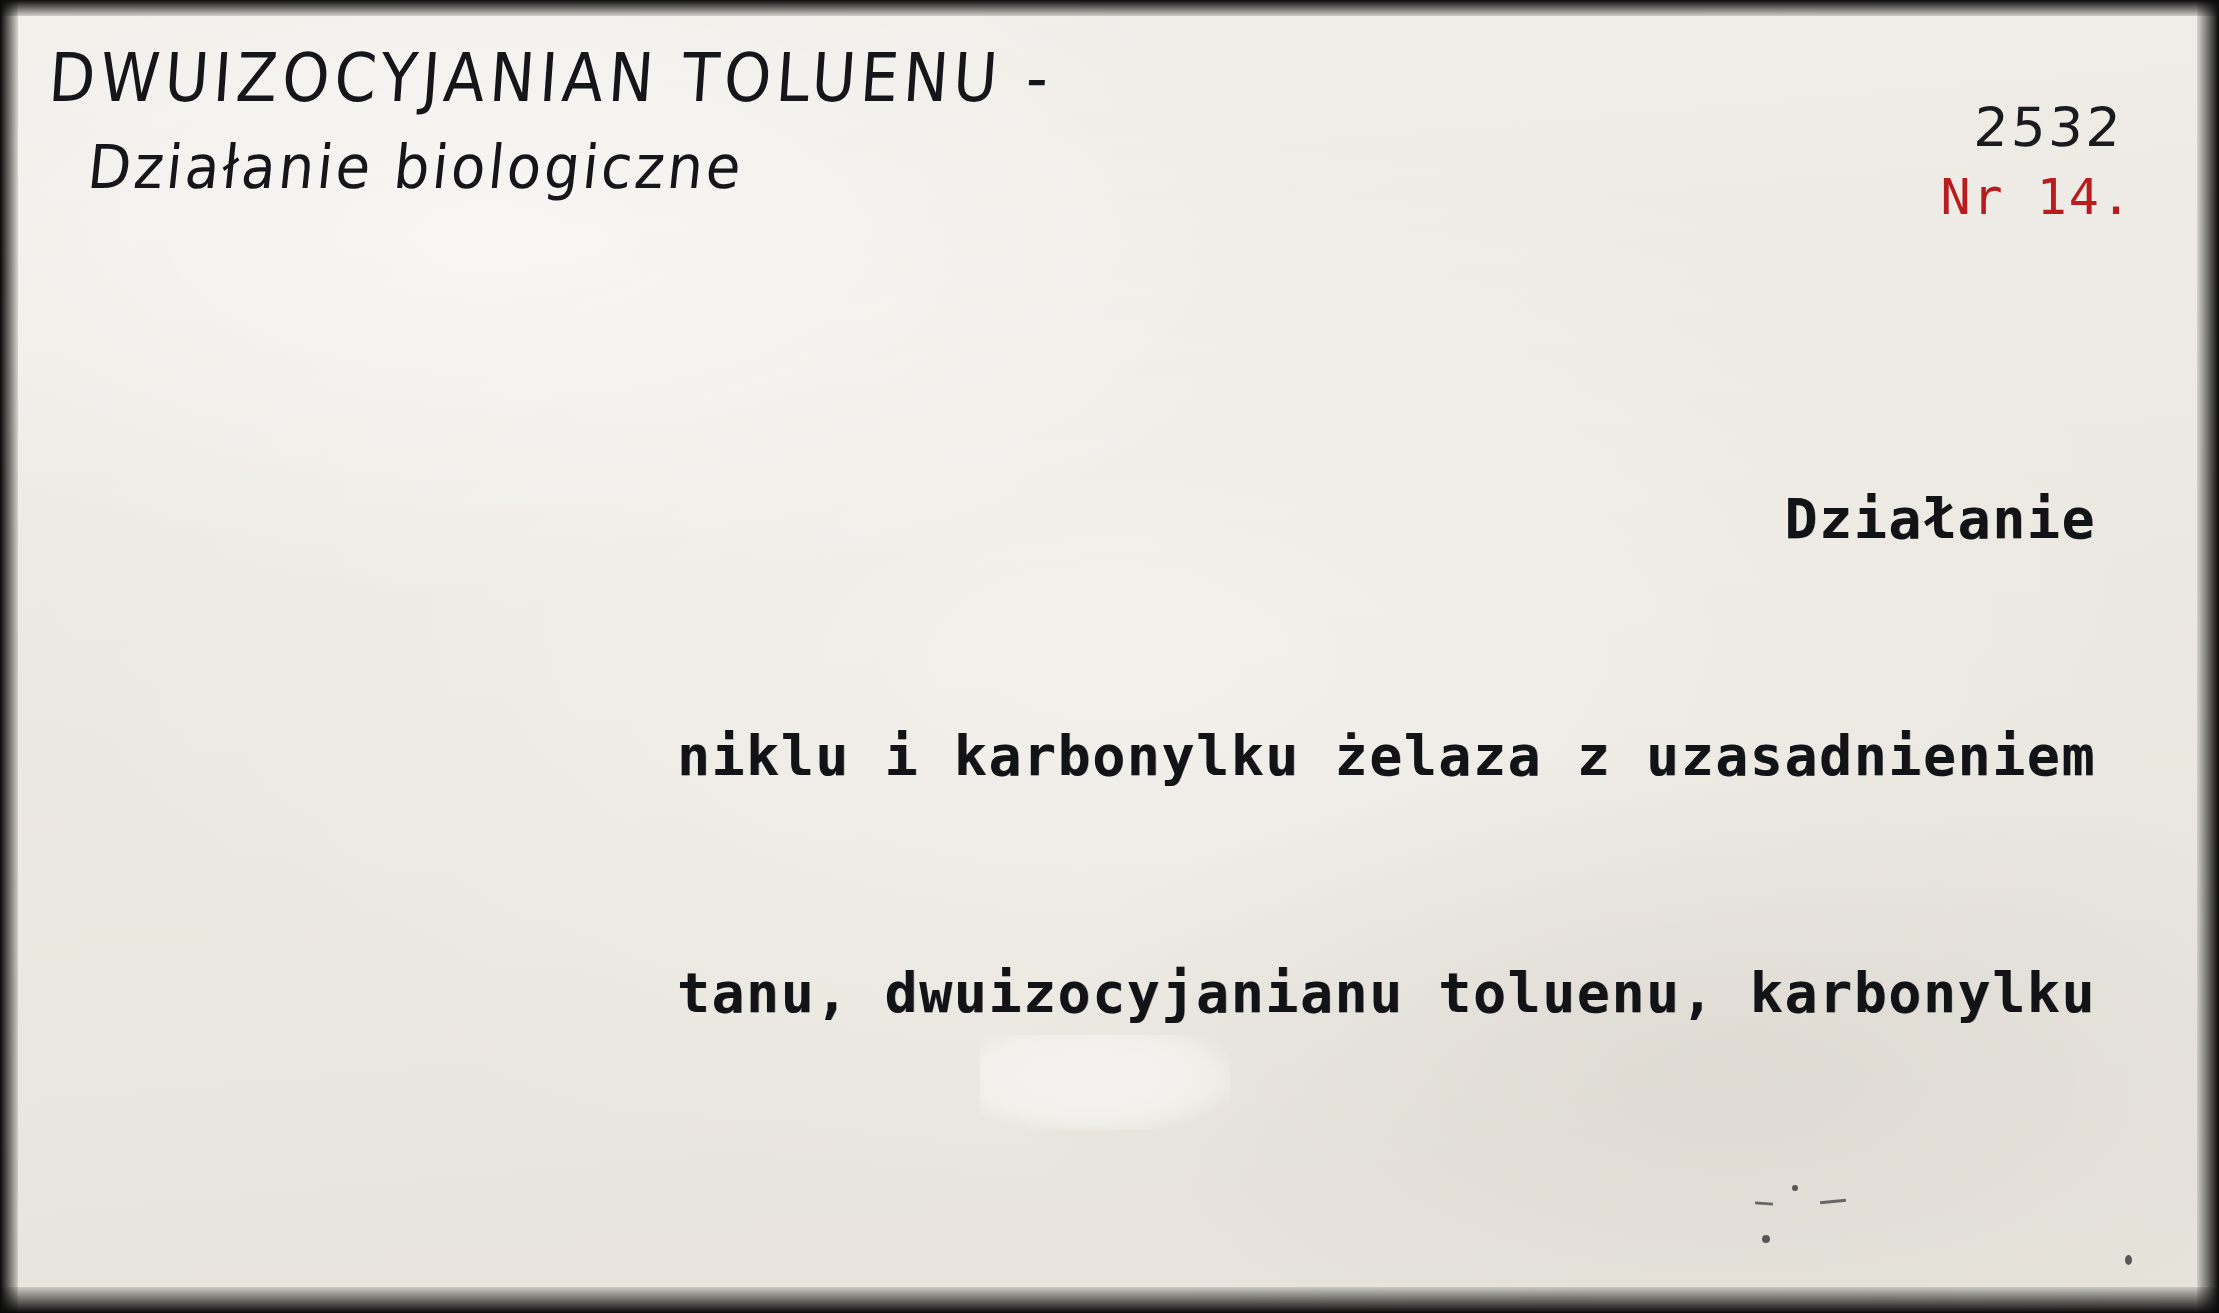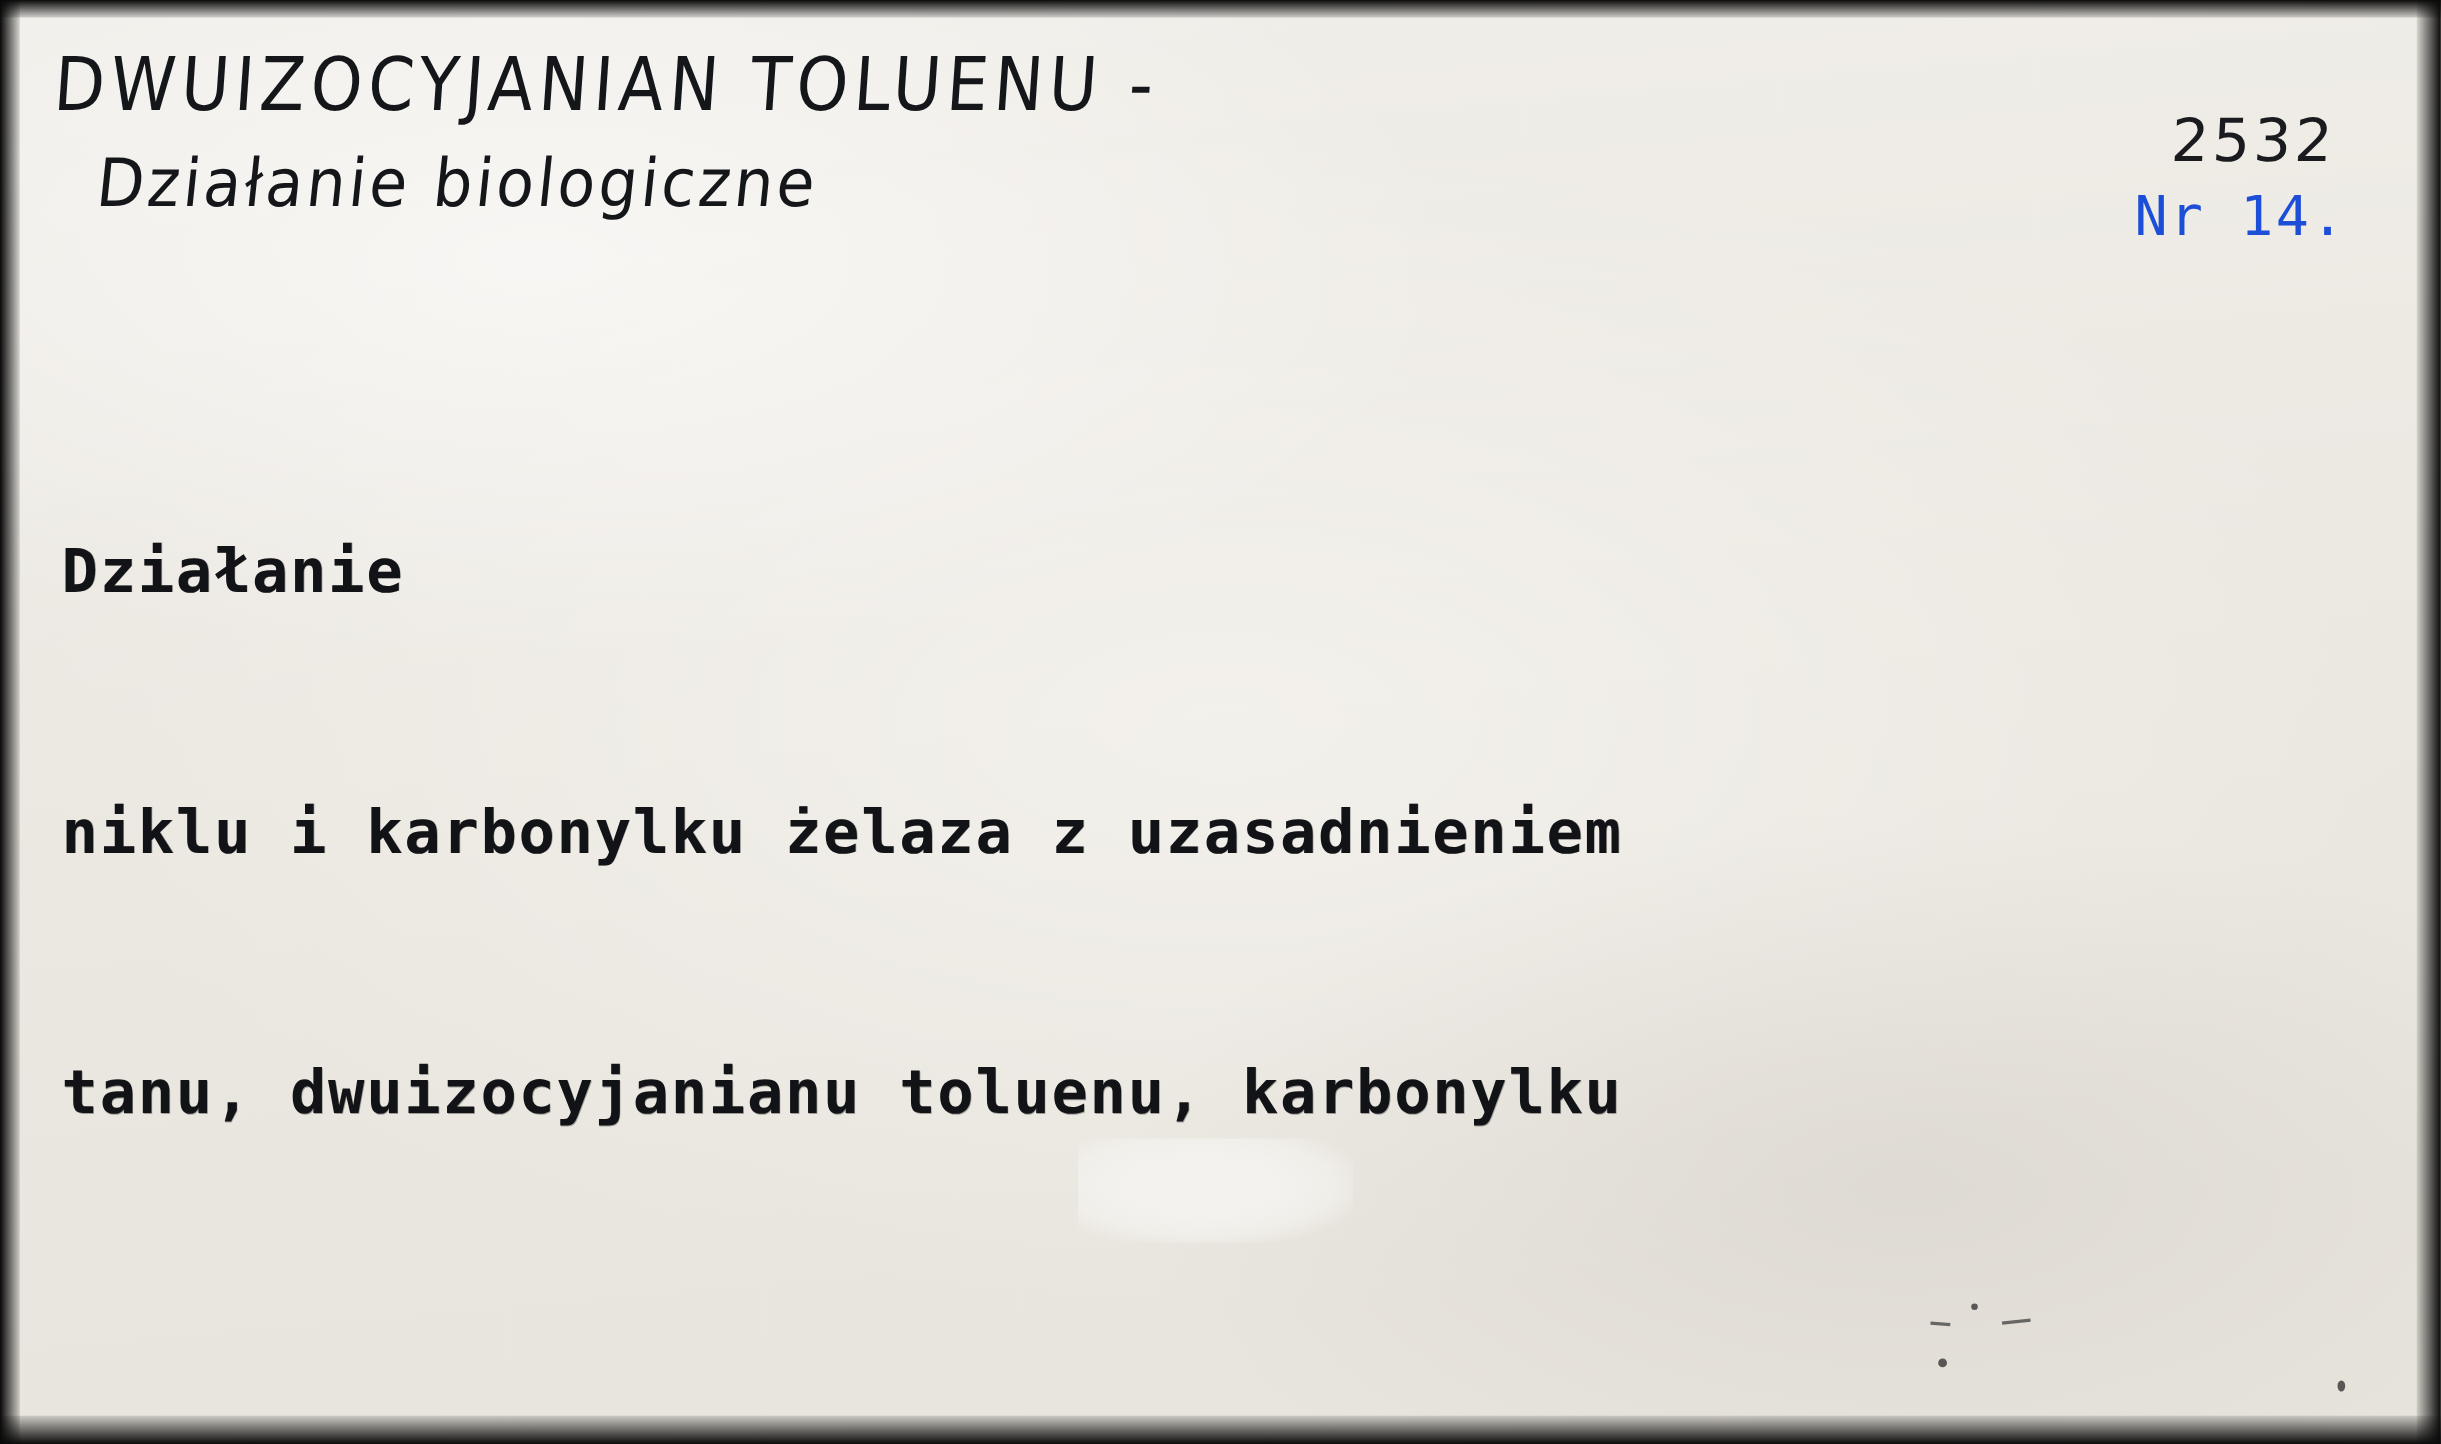--- a/index.html
+++ b/index.html
@@ -91,41 +91,41 @@
     transform: skewX(-3deg);
     text-align: right;
     white-space: nowrap;
   }
   .stamp-nr {
     position: absolute;
     right: 86px;
     top: 168px;
     font-family: "DejaVu Sans Mono", monospace;
     font-size: 50px;
-    color: #1d4ed8;
+    color: #b91c1c;
     letter-spacing: 2px;
     white-space: nowrap;
   }
 
   
   .typed {
     position: absolute;
     left: 56px;
     top: 322px;
     width: 2040px;
     font-family: "DejaVu Sans Mono", monospace;
     font-size: 55px;
     line-height: 79px;
     color: #121316;
     letter-spacing: 1.5px;
     white-space: pre;
     font-weight: 600;
     text-shadow: 0.6px 0.4px 0 rgba(20,20,20,0.35);
   }
-  .typed .line { height: 79px; }
+  .typed .line { height: 79px; text-align: right; }
 
   
   .blot {
     position: absolute;
     left: 980px;
     top: 1035px;
     width: 250px;
     height: 95px;
     background: radial-gradient(ellipse at 45% 45%, rgba(244,242,238,0.97) 38%, rgba(244,242,238,0.7) 62%, rgba(244,242,238,0) 80%);
     pointer-events: none;

